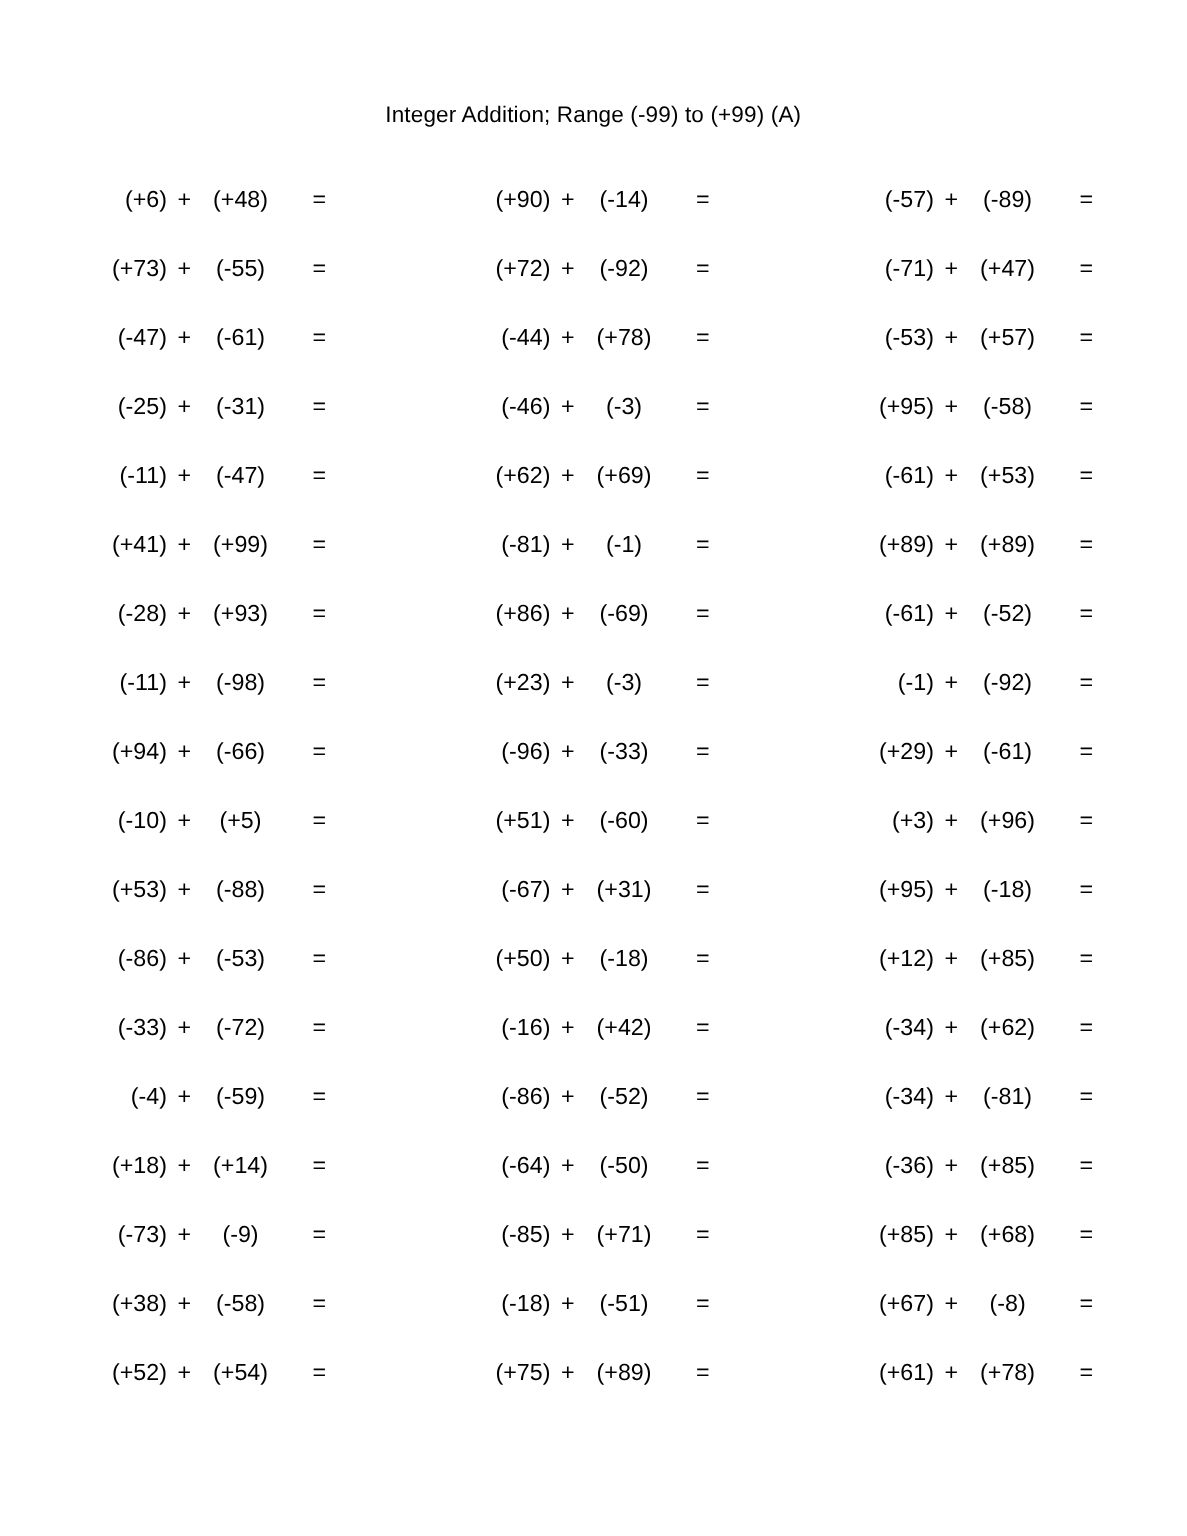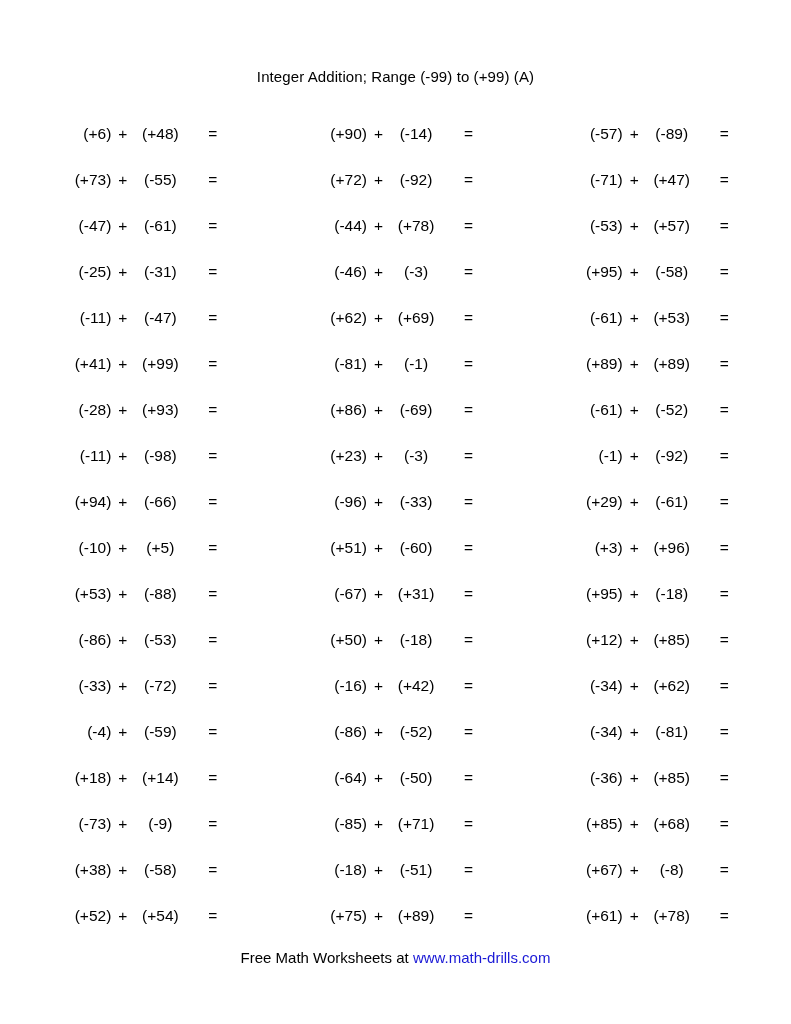--- a/index.html
+++ b/index.html
@@ -447,17 +447,14 @@
         </div>
         <div class="problem">
           <span class="operand">(+61)</span>
           <span class="plus">+</span>
           <span class="operand-right">(+78)</span>
           <span class="equals">=</span>
         </div>
       </div>
     </div>
 
-  <div class="footer">
-    <span>Free Math Worksheets at </span><span class="url">www.math-drills.com</span>
-  </div>
 
 </div>
 
 </body></html>

